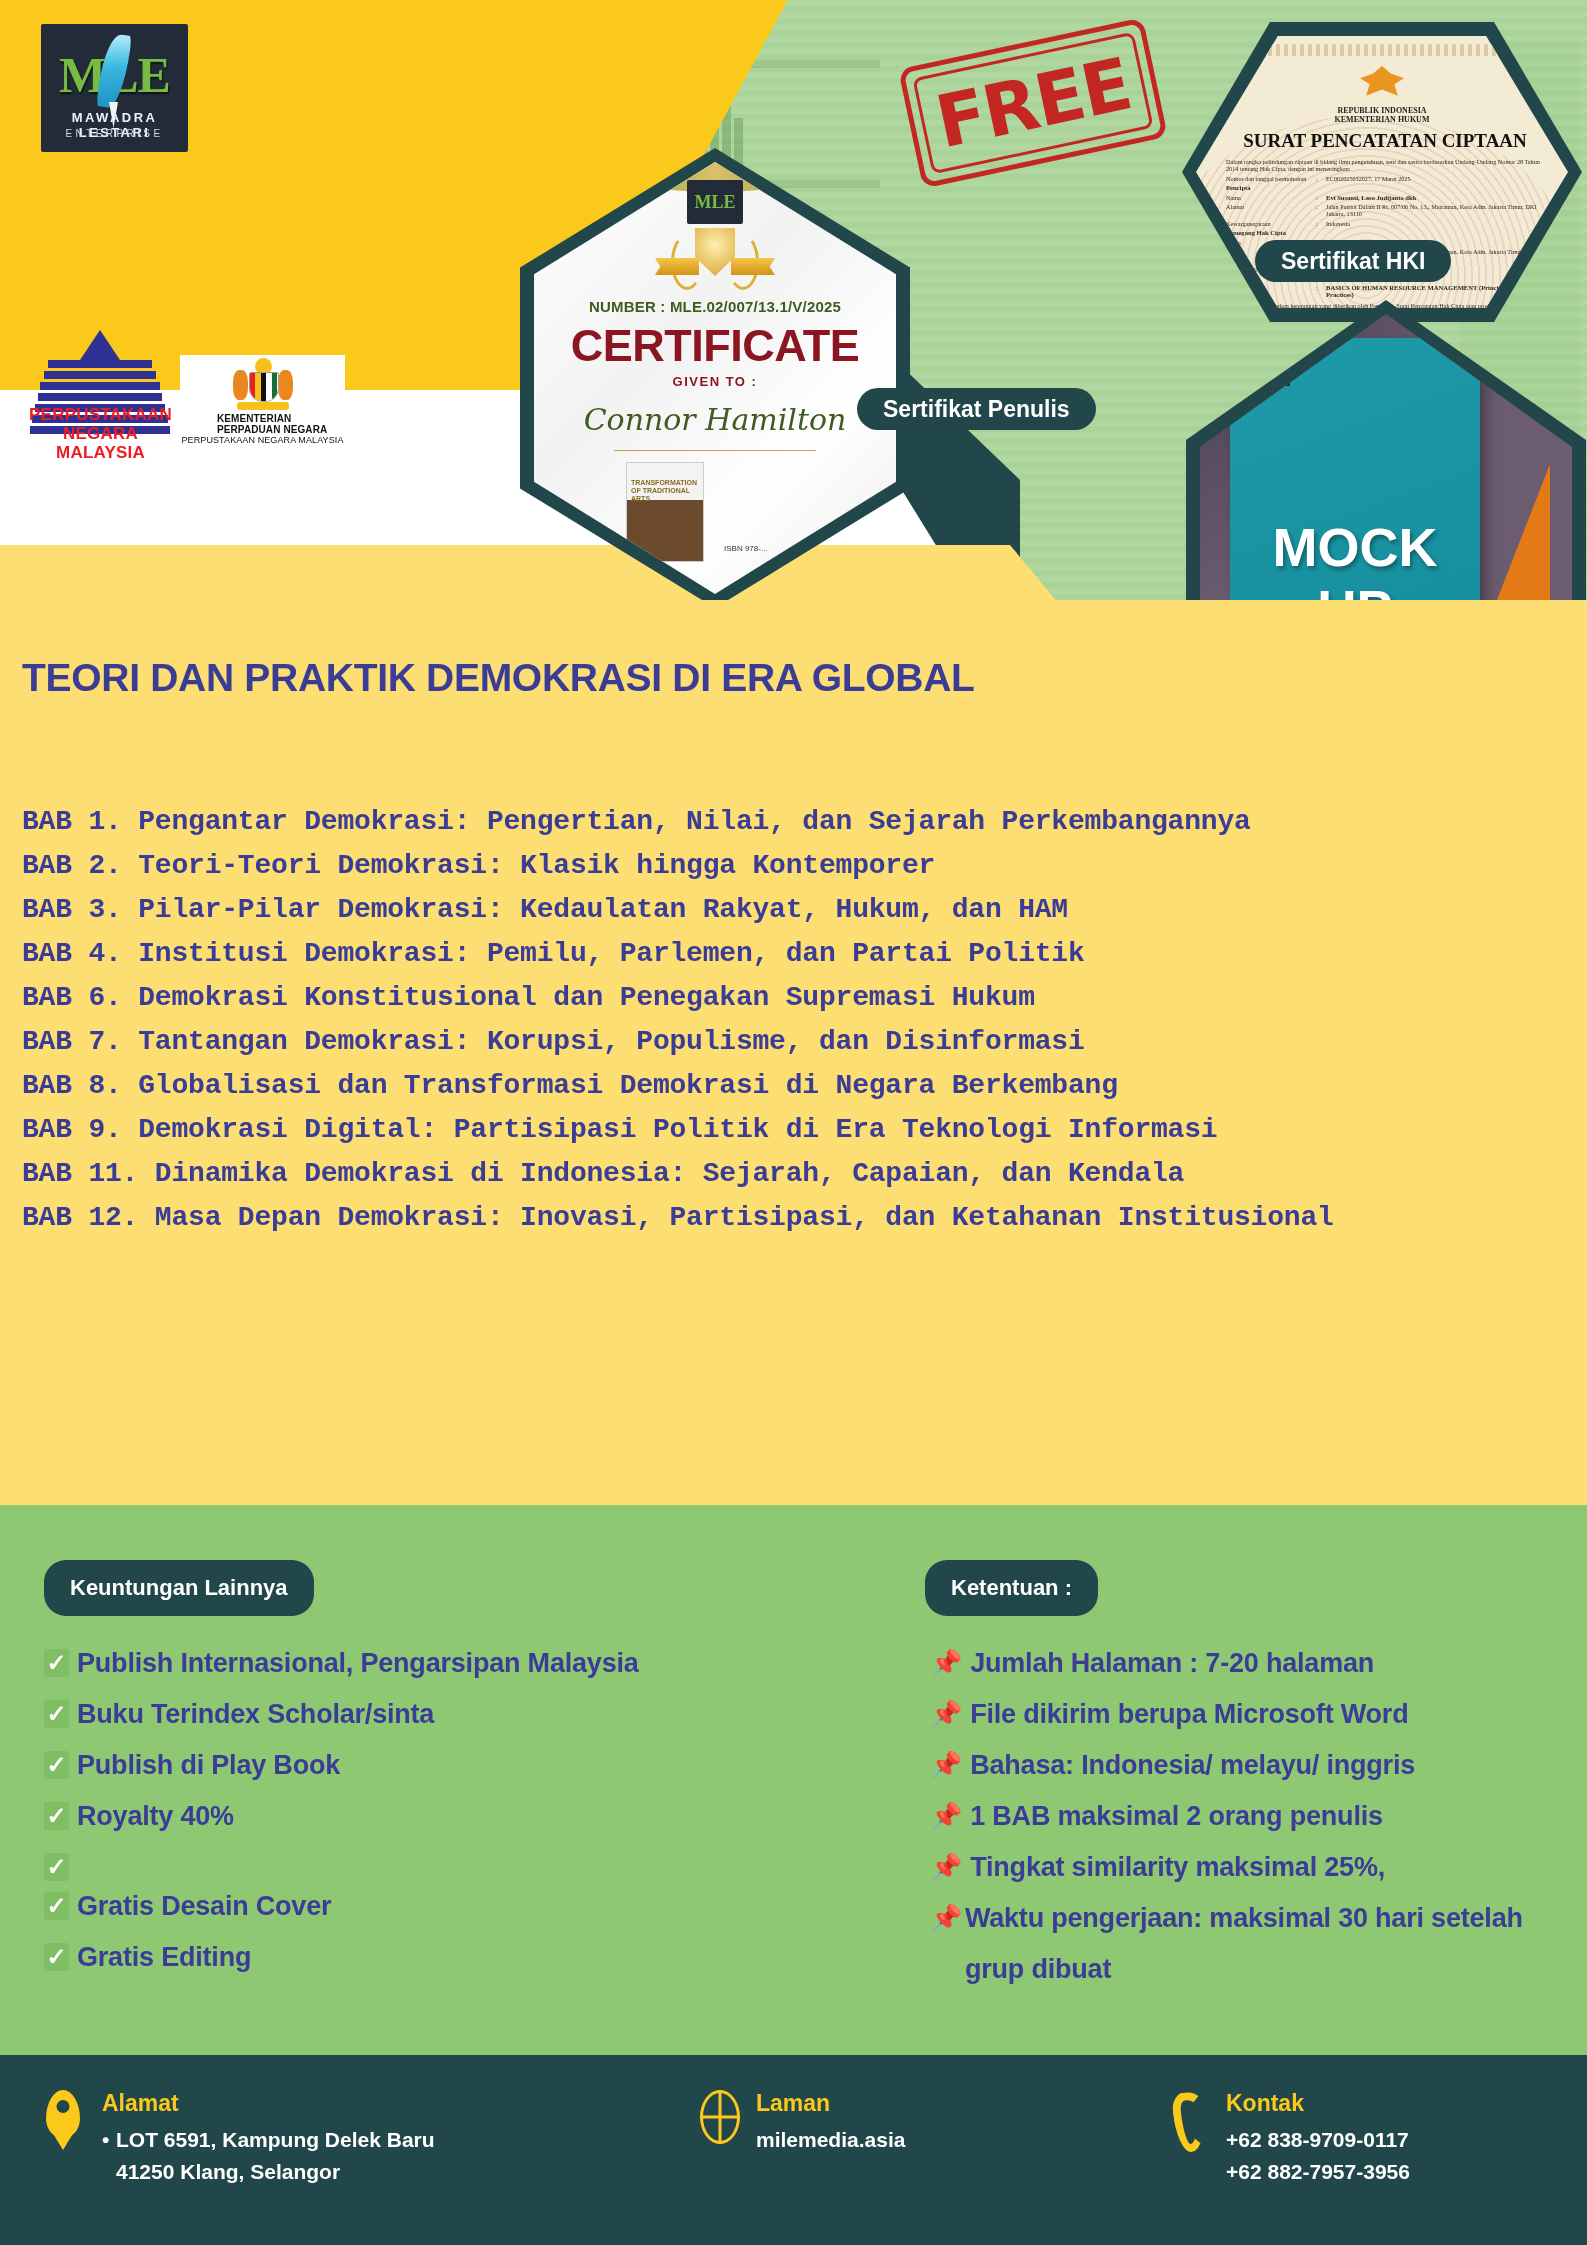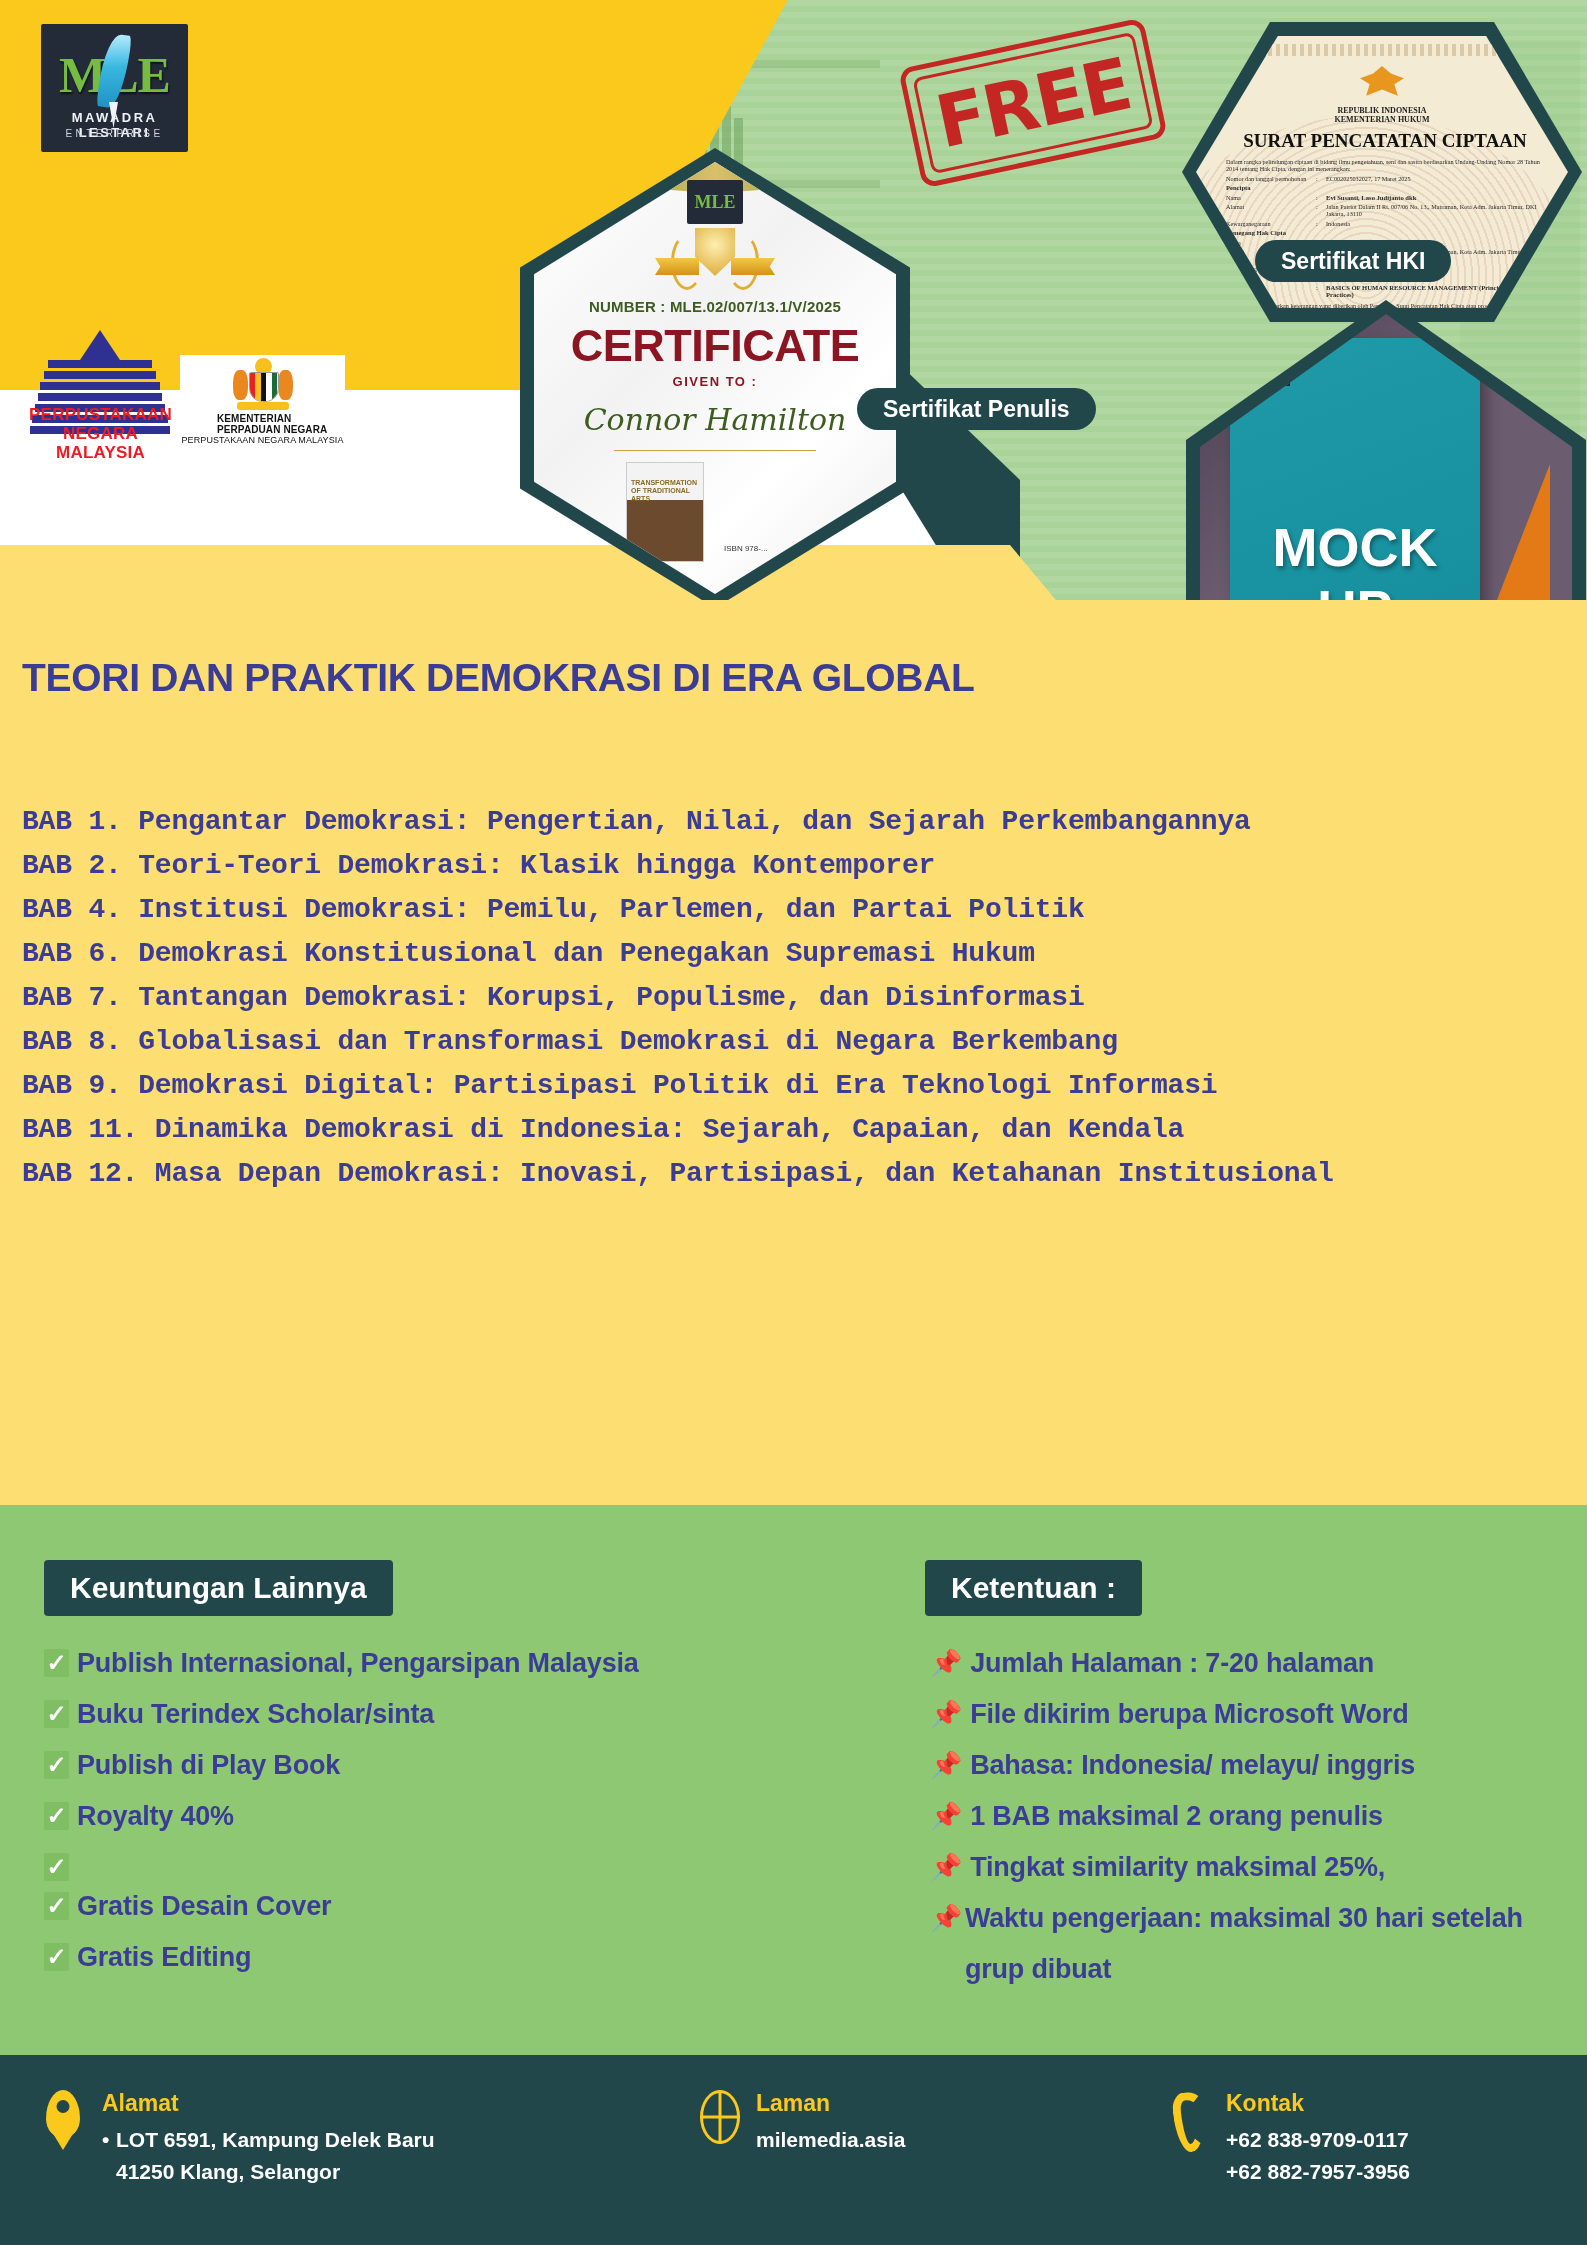--- a/index.html
+++ b/index.html
@@ -312,22 +312,22 @@
     color:#3B3C96;letter-spacing:-.3px;
   }
   #chapters{position:absolute;left:22px;top:800px;width:1520px;font-family:Liberation Mono, monospace;}
   #chapters .ch{
     font-weight:bold;font-size:28px;line-height:44px;color:#3B3C96;letter-spacing:-.2px;
   }
 
   
   #green-section{position:absolute;left:0;top:1505px;width:1587px;height:550px;background:#8EC873;}
   .pill-header{
-    position:absolute;background:#22474B;border-radius:4px;color:#fff;
-    font-weight:bold;font-size:30px;display:flex;align-items:center;padding:0 26px;height:56px;
+    position:absolute;background:#22474B;border-radius:22px;color:#fff;
+    font-weight:bold;font-size:22px;display:flex;align-items:center;padding:0 26px;height:56px;
   }
   #benefits-header{left:44px;top:1560px;}
   #terms-header{left:925px;top:1560px;}
   .list{position:absolute;}
   .list .li{
     display:flex;align-items:flex-start;gap:8px;
     font-weight:bold;font-size:27px;line-height:51px;color:#3B3C96;letter-spacing:-.2px;
   }
   .chk{
     display:inline-block;min-width:25px;height:28px;margin-top:11px;
@@ -595,20 +595,21 @@
       <div>Dapatkan Bonus ajak</div>
       <div>teman 10% !!</div>
     </div>
   </div>
 
   <div id="content-yellow"></div>
   <div id="book-title">TEORI DAN PRAKTIK DEMOKRASI DI ERA GLOBAL</div>
   <div id="chapters">
     <div class="ch">BAB 1. Pengantar Demokrasi: Pengertian, Nilai, dan Sejarah Perkembangannya</div>
     <div class="ch">BAB 2. Teori-Teori Demokrasi: Klasik hingga Kontemporer</div>
+    <div class="ch">BAB 3. Pilar-Pilar Demokrasi: Kedaulatan Rakyat, Hukum, dan HAM</div>
     <div class="ch">BAB 4. Institusi Demokrasi: Pemilu, Parlemen, dan Partai Politik</div>
     <div class="ch">BAB 6. Demokrasi Konstitusional dan Penegakan Supremasi Hukum</div>
     <div class="ch">BAB 7. Tantangan Demokrasi: Korupsi, Populisme, dan Disinformasi</div>
     <div class="ch">BAB 8. Globalisasi dan Transformasi Demokrasi di Negara Berkembang</div>
     <div class="ch">BAB 9. Demokrasi Digital: Partisipasi Politik di Era Teknologi Informasi</div>
     <div class="ch">BAB 11. Dinamika Demokrasi di Indonesia: Sejarah, Capaian, dan Kendala</div>
     <div class="ch">BAB 12. Masa Depan Demokrasi: Inovasi, Partisipasi, dan Ketahanan Institusional</div>
   </div>
 
   <div id="green-section"></div>

